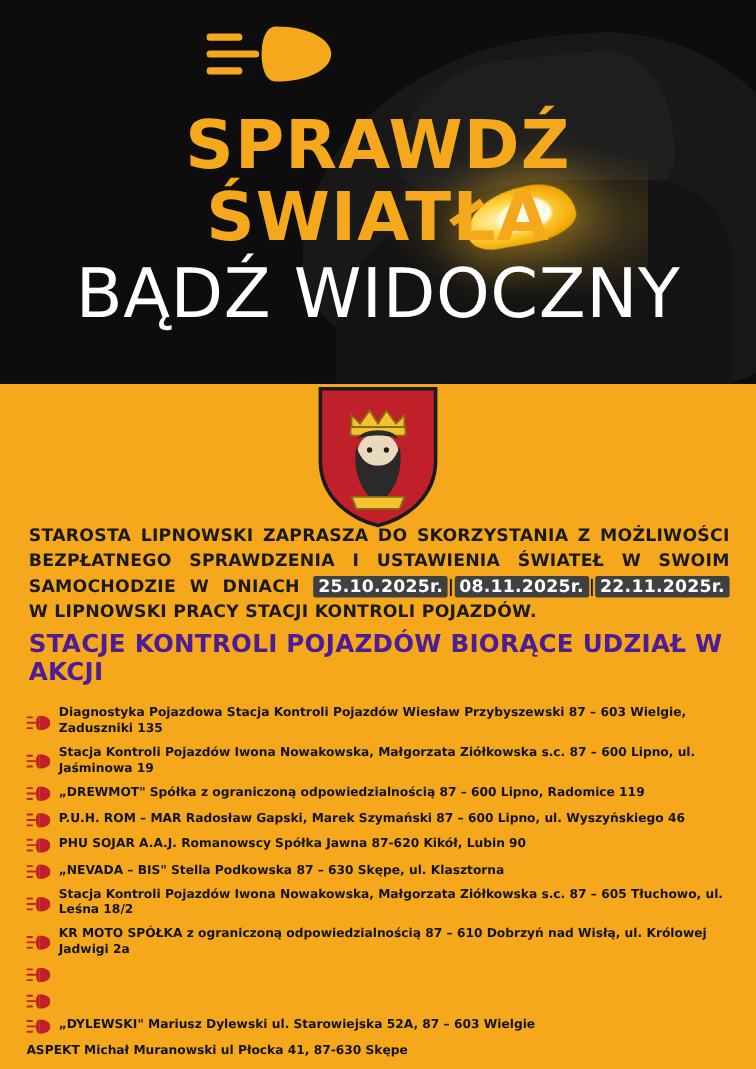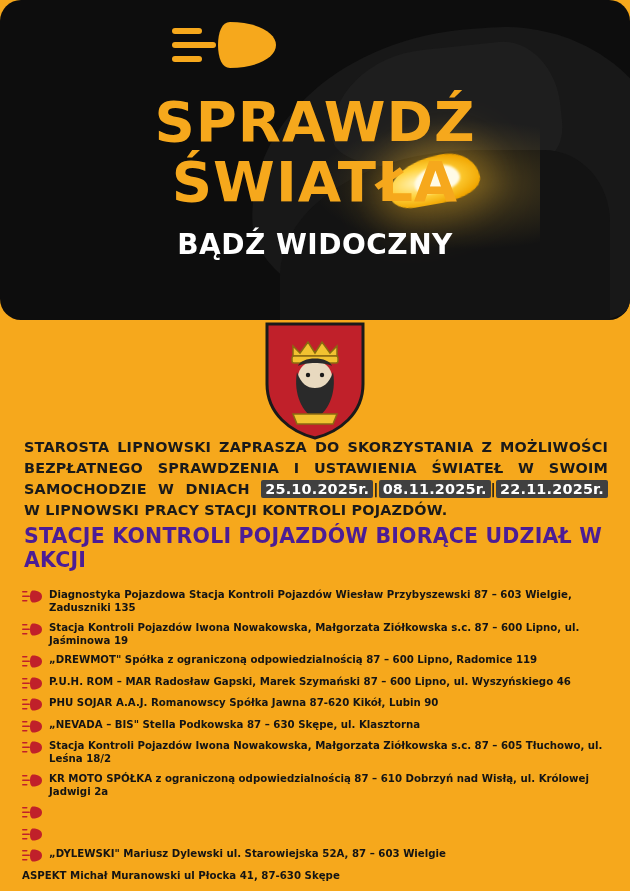--- a/index.html
+++ b/index.html
@@ -15,21 +15,20 @@
     position: relative;
   }
 
   
   .hero {
     position: relative;
     width: 630px;
     height: 320px;
     background: #0d0d0d;
     overflow: hidden;
-    border-radius: 21px;
   }
   
   .car-body {
     position: absolute;
     right: -40px;
     top: 30px;
     width: 420px;
     height: 300px;
     background: #181818;
     border-radius: 55% 40% 20% 60% / 60% 50% 30% 40%;
@@ -107,22 +106,22 @@
     color: #f6a81c;
     font-weight: bold;
     font-size: 56px;
     letter-spacing: 1px;
     line-height: 60px;
     margin: 0;
     font-family: "DejaVu Sans", sans-serif;
   }
   .line3 {
     color: #ffffff;
-    font-weight: bold;
-    font-size: 28px;
+    font-weight: normal;
+    font-size: 57px;
     line-height: 54px;
     margin: 6px 0 0 0;
     letter-spacing: 0.5px;
     font-family: "DejaVu Sans", sans-serif;
   }
 
   
   .crest-wrap {
     position: absolute;
     left: 0;
@@ -168,21 +167,21 @@
 
   
   .station-list {
     position: absolute;
     left: 22px;
     top: 588px;
     width: 600px;
   }
   .station-row {
     display: flex;
-    align-items: flex-start;
+    align-items: center;
     margin-bottom: 6.5px;
   }
   .row-icon {
     flex: 0 0 auto;
     width: 20px;
     height: 13px;
     margin-top: 2px;
     margin-right: 7px;
   }
   .row-text {

